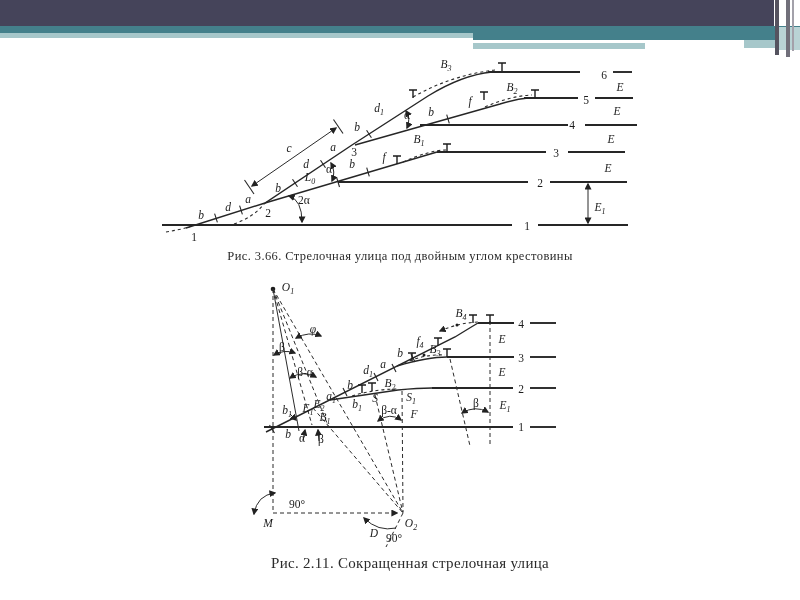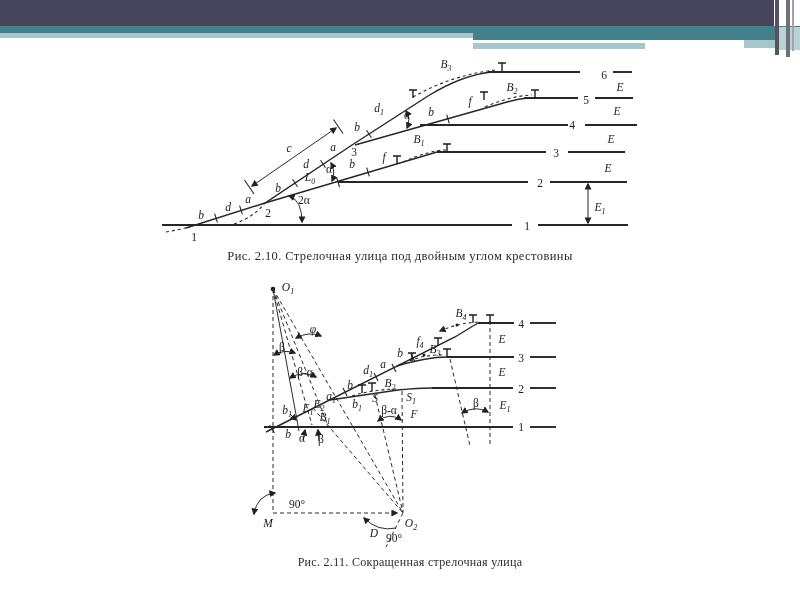--- a/index.html
+++ b/index.html
@@ -14,21 +14,21 @@
   .block-light-a{left:473px;top:43px;width:172px;height:6px;}
   .block-light-b{left:744px;top:40px;width:56px;height:8px;}
   .stripe-bg{left:778px;top:27px;width:22px;height:23px;}
   .stripe1{left:775px;top:0;width:4px;height:55px;}
   .stripe2{left:786px;top:0;width:4px;height:57px;}
   .stripe3{left:792px;top:0;width:2px;height:51px;}
   
   .figsvg{left:0;top:0;width:800px;height:600px;}
   .caption{position:absolute;text-align:center;color:#2b2b2b;}
   .cap1{left:100px;top:249px;width:600px;font-size:12.5px;letter-spacing:.4px;}
-  .cap2{left:110px;top:555px;width:600px;font-size:12px;letter-spacing:.3px;}
+  .cap2{left:110px;top:555px;width:600px;font-size:15px;letter-spacing:.3px;}
   
   .trk{stroke:#262626;stroke-width:1.9;fill:none;}
   .lad{stroke:#262626;stroke-width:1.4;fill:none;}
   .thin{stroke:#2b2b2b;stroke-width:1;fill:none;}
   .dash{stroke:#2b2b2b;stroke-width:1;fill:none;stroke-dasharray:4 3;}
   .dashc{stroke:#2b2b2b;stroke-width:1.1;fill:none;stroke-dasharray:3 3;}
   .tick{stroke:#262626;stroke-width:1.1;fill:none;}
   .tsym{stroke:#1d1d1d;stroke-width:1.4;fill:none;}
   .dlbl{font-family:"Liberation Serif",serif;font-size:11.5px;fill:#1c1c1c;text-anchor:middle;}
   .it{font-style:italic;}
@@ -270,15 +270,15 @@
           <text x="521" y="431" class="dlbl">1</text>
           <text x="268" y="527" class="dlbl it">M</text>
           <text x="297" y="508" class="dlbl">90°</text>
           <text x="411" y="527" class="dlbl it">O<tspan dy="2.5" class="sub">2</tspan></text>
           <text x="374" y="537" class="dlbl it">D</text>
           <text x="394" y="542" class="dlbl">90°</text>
         </g>
     </g>
   </svg>
 
-  <div class="caption cap1">Рис. 2.10. Стрелочная улица под двойным углом крестовины</div>
+  <div class="caption cap1">Рис. 3.66. Стрелочная улица под двойным углом крестовины</div>
   <div class="caption cap2">Рис. 2.11. Сокращенная стрелочная улица</div>
 </div>
 
 </body></html>

